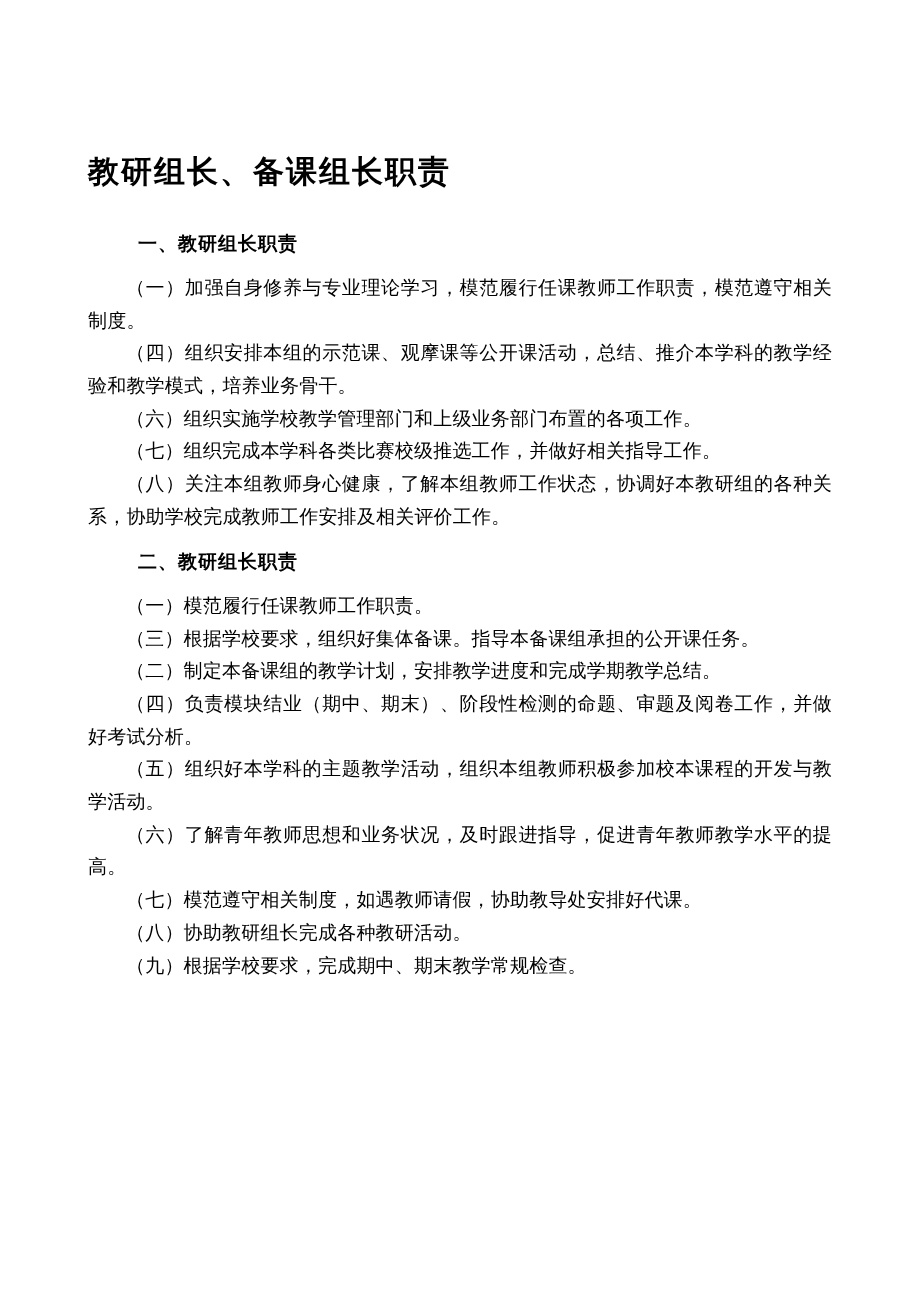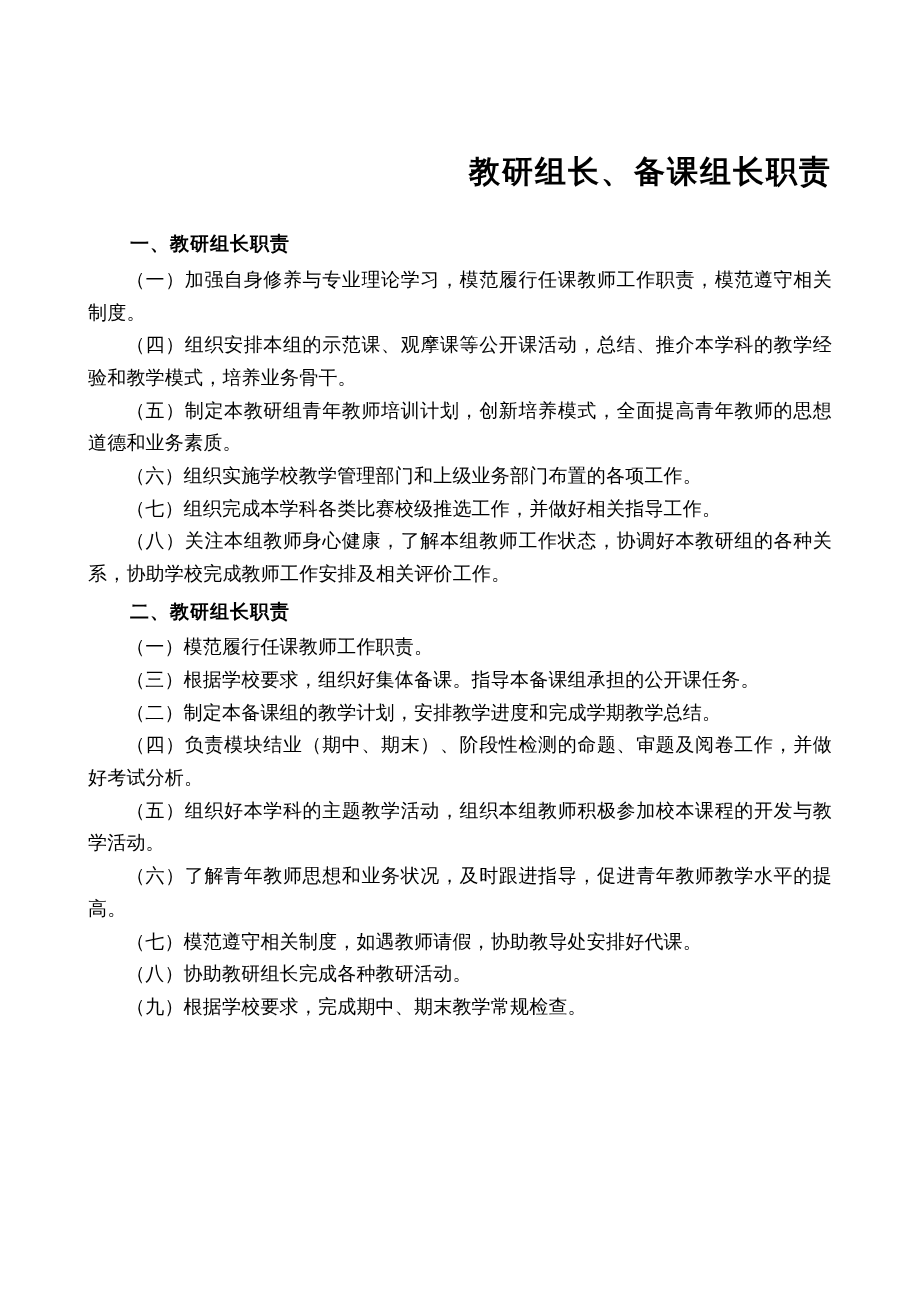--- a/index.html
+++ b/index.html
@@ -15,35 +15,35 @@
     position: relative;
     overflow: hidden;
   }
   .page {
     width: 920px;
     height: 1301px;
     box-sizing: border-box;
     padding: 150px 88px 0 88px;
   }
   .doc-title {
-    text-align: right;
+    text-align: left;
     font-family: "DejaVu Serif", "Liberation Serif", serif;
     font-size: 31px;
     font-weight: 700;
     letter-spacing: 2px;
     margin: 0 0 34px 0;
     line-height: 1.4;
   }
   .section-heading {
     font-family: "DejaVu Serif", "Liberation Serif", serif;
     font-size: 19px;
     font-weight: 700;
     letter-spacing: 1px;
     line-height: 1.72;
-    margin: 4px;
+    margin: 12px;
     text-indent: 38px;
   }
   .para {
     font-family: Liberation Sans, sans-serif;
     font-size: 19px;
     line-height: 1.72;
     margin: 0;
     text-indent: 38px;
     text-align: justify;
     text-justify: inter-ideograph;
@@ -57,21 +57,20 @@
 <body>
 
 <div class="page">
 
   <h1 class="doc-title">教研组长、备课组长职责</h1>
 
   <div>
     <p class="section-heading">一、教研组长职责</p>
     <p class="para">（一）加强自身修养与专业理论学习，模范履行任课教师工作职责，模范遵守相关制度。</p>
     <p class="para">（四）组织安排本组的示范课、观摩课等公开课活动，总结、推介本学科的教学经验和教学模式，培养业务骨干。</p>
-    <p class="para">（五）制定本教研组青年教师培训计划，创新培养模式，全面提高青年教师的思想道德和业务素质。</p>
     <p class="para">（六）组织实施学校教学管理部门和上级业务部门布置的各项工作。</p>
     <p class="para">（七）组织完成本学科各类比赛校级推选工作，并做好相关指导工作。</p>
     <p class="para big-marker">（八）关注本组教师身心健康，了解本组教师工作状态，协调好本教研组的各种关系，协助学校完成教师工作安排及相关评价工作。</p>
   </div>
 
   <div>
     <p class="section-heading">二、教研组长职责</p>
     <p class="para">（一）模范履行任课教师工作职责。</p>
     <p class="para">（三）根据学校要求，组织好集体备课。指导本备课组承担的公开课任务。</p>
     <p class="para">（二）制定本备课组的教学计划，安排教学进度和完成学期教学总结。</p>

